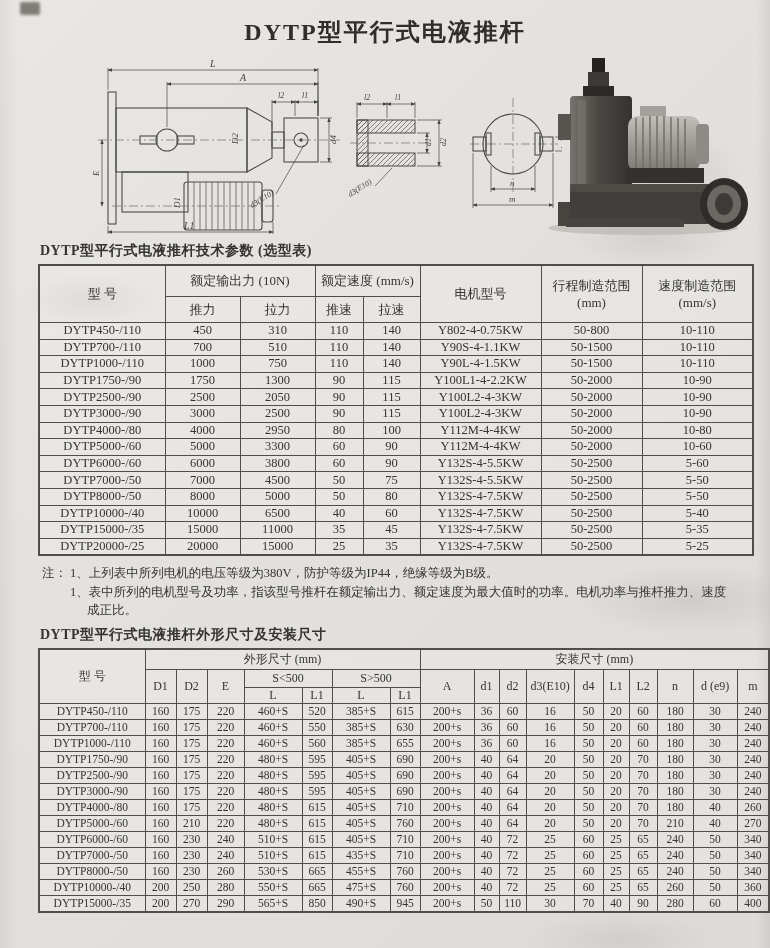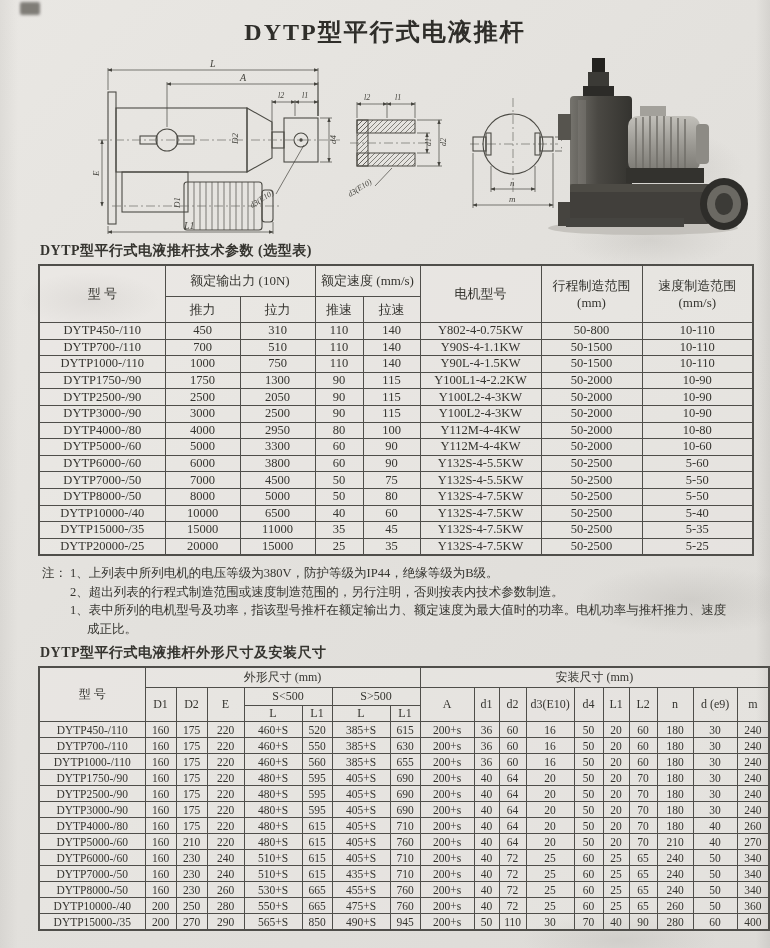--- a/index.html
+++ b/index.html
@@ -387,21 +387,20 @@
           <td>50-2500</td>
           <td>5-25</td>
         </tr>
       </tbody>
   </table>
 
   <div class="notes">
     <span class="notes-label">注：</span>
     <div class="notes-items" id="notes-list">
         <div class="note-item">1、上列表中所列电机的电压等级为380V，防护等级为IP44，绝缘等级为B级。</div>
-        <div class="note-item">2、超出列表的行程式制造范围或速度制造范围的，另行注明，否则按表内技术参数制造。</div>
         <div class="note-item">1、表中所列的电机型号及功率，指该型号推杆在额定输出力、额定速度为最大值时的功率。电机功率与推杆推力、速度成正比。</div>
       </div>
   </div>
 
   <div class="sec-title">DYTP型平行式电液推杆外形尺寸及安装尺寸</div>
 
   <table id="table2">
     <colgroup>
       <col style="width:106px">
         <col style="width:31px">

